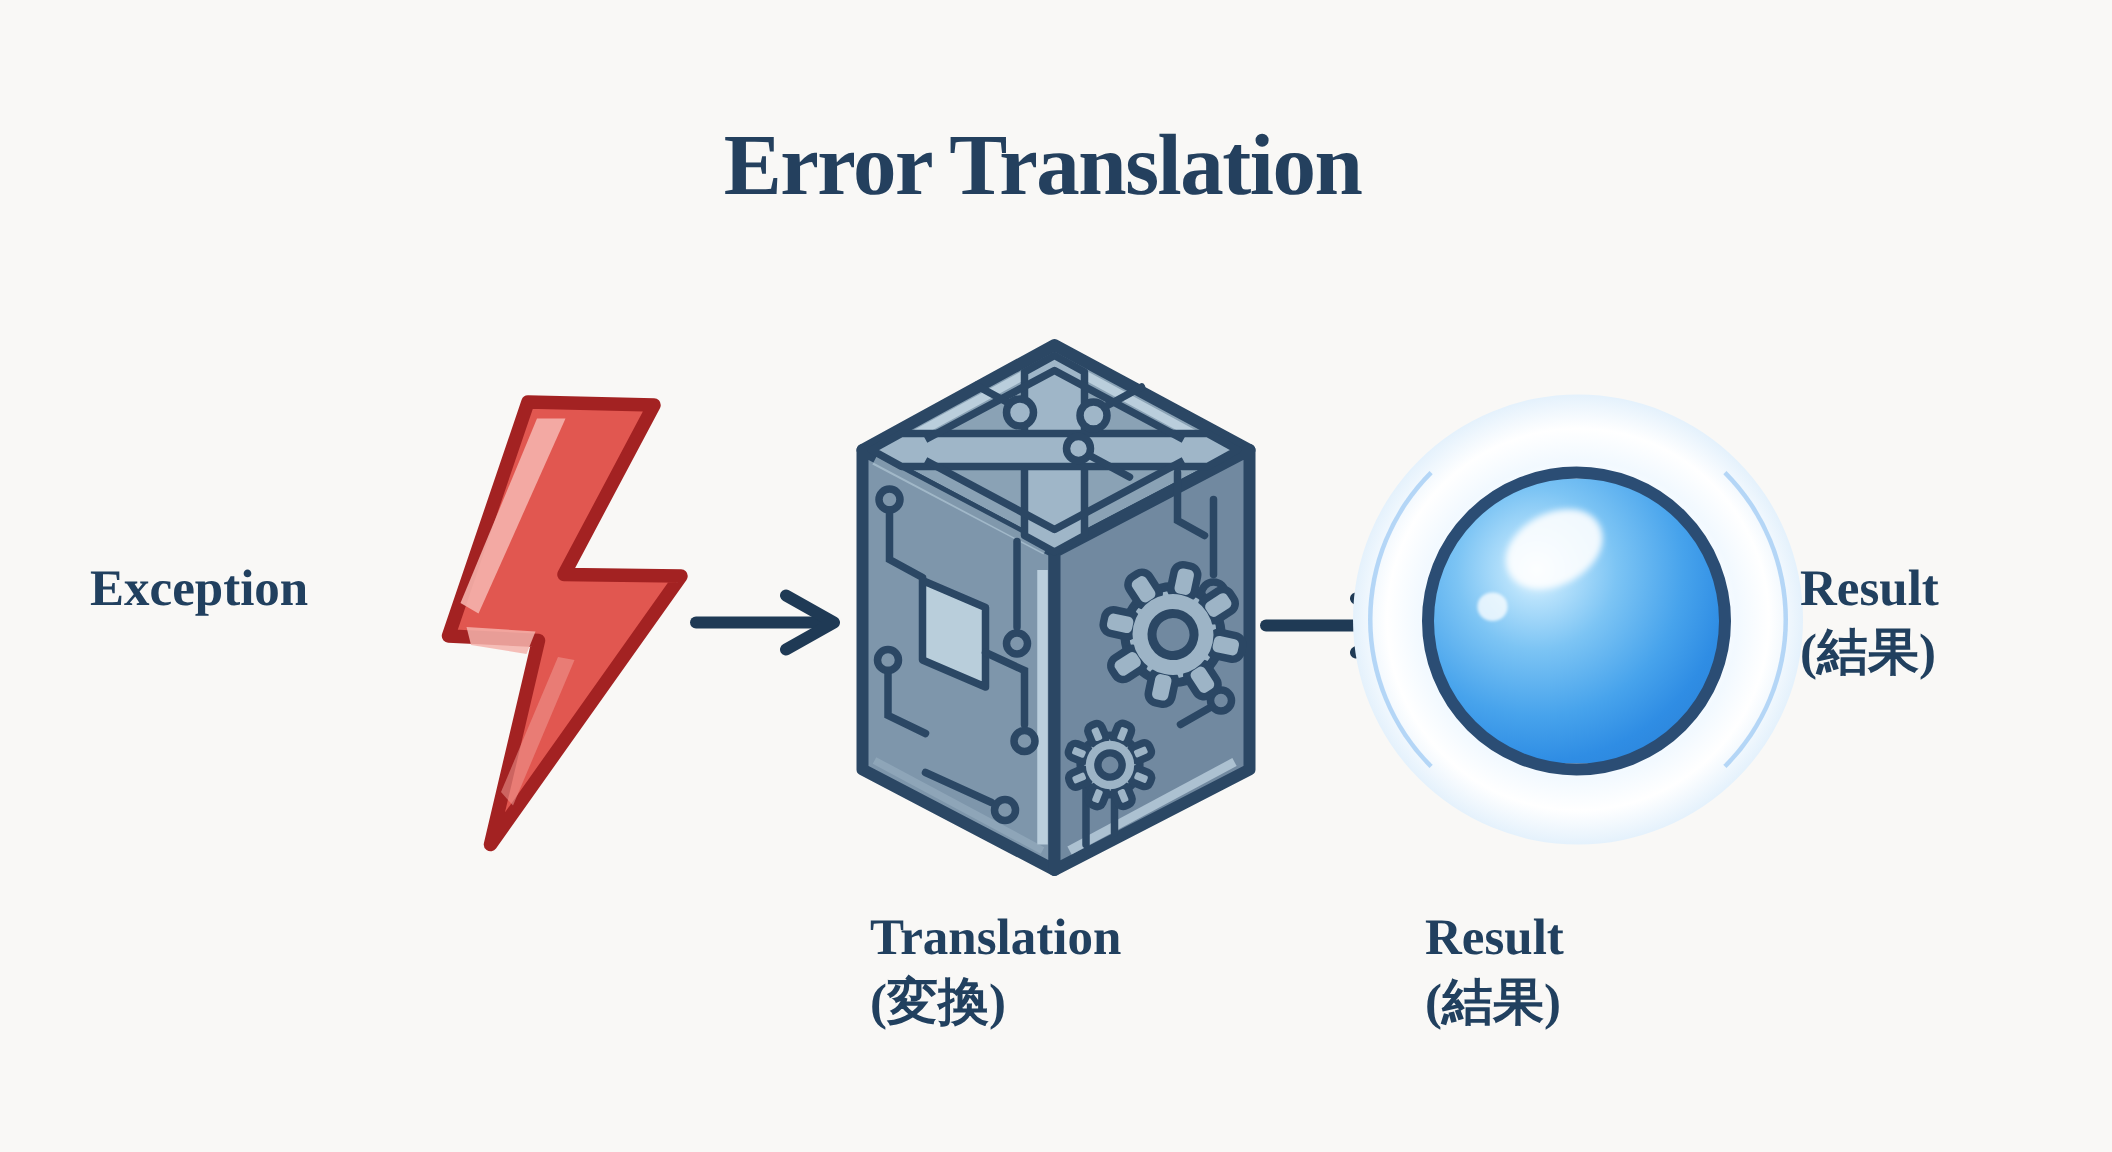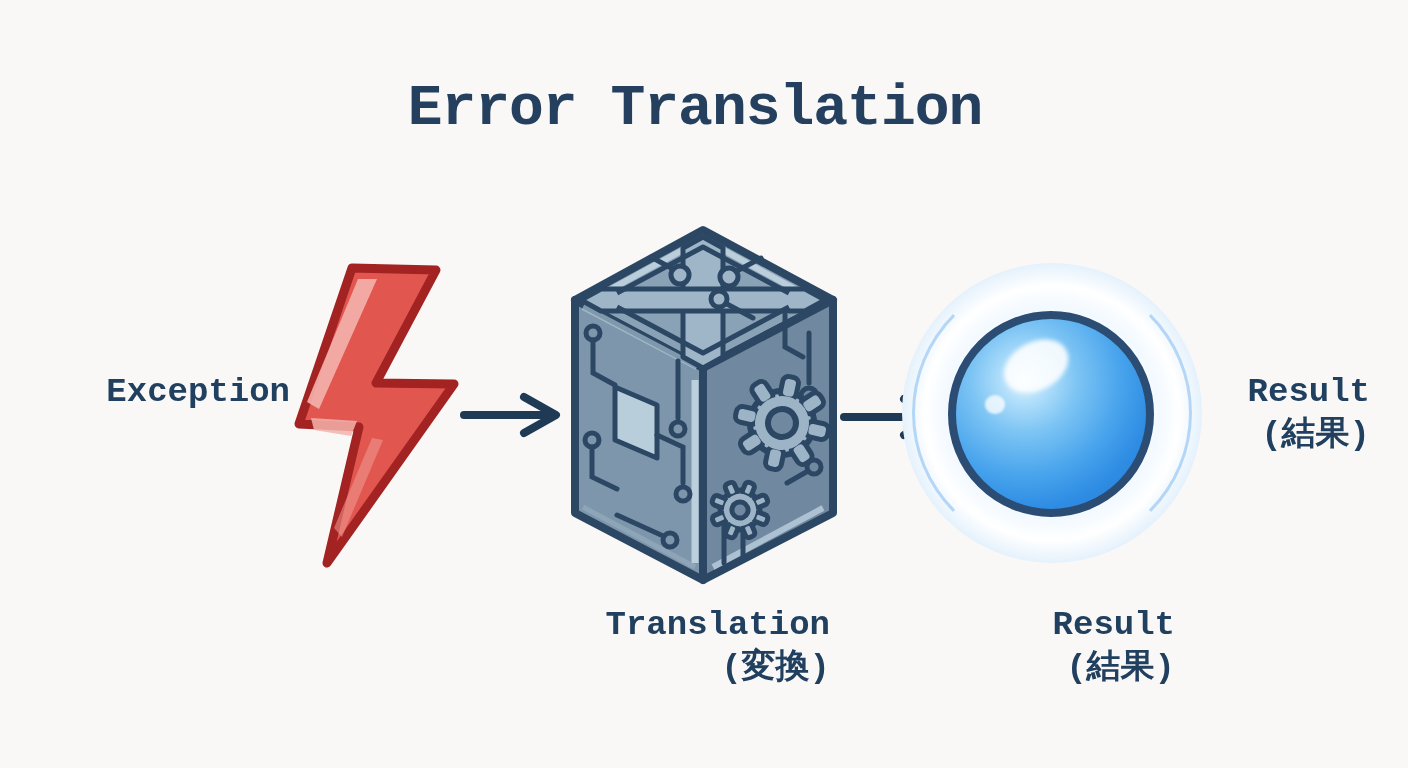--- a/index.html
+++ b/index.html
@@ -1,31 +1,31 @@
 <!DOCTYPE html>
 <html><head>
 <meta charset="utf-8">
 <style>
   html,body{margin:0;padding:0;background:#e9e9e7;}
   .canvas{
     position:relative;
     width:1408px;height:768px;
     background:#f9f8f6;
     overflow:hidden;
-    font-family:Liberation Mono, monospace;
+    font-family:Liberation Serif, serif;
     color:#21405f;
   }
   .title{
     position:absolute;left:0;top:76px;width:1390px;
     text-align:center;
     font-size:58px;font-weight:700;color:#24405e;
     letter-spacing:-1px;
   }
   .node-label{
-    position:absolute;text-align:right;
+    position:absolute;text-align:left;
     font-size:34px;font-weight:700;color:#21405f;
     line-height:43px;
   }
   .node-label .gloss{display:block;}
   .lbl-exception{left:60px;top:371px;width:230px;}
   .lbl-result-right{left:1200px;top:371px;width:170px;}
   .lbl-translation{left:580px;top:604px;width:250px;}
   .lbl-result-bottom{left:950px;top:604px;width:225px;}
 
   .bolt-svg{position:absolute;left:280px;top:250px;}

